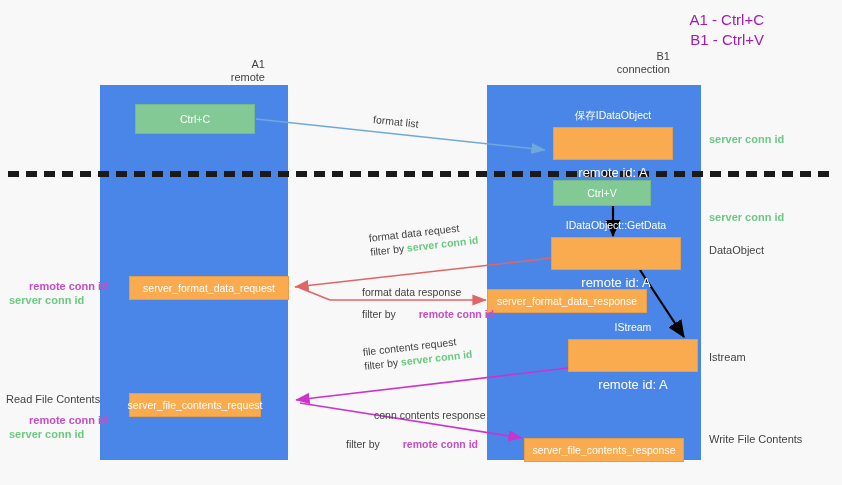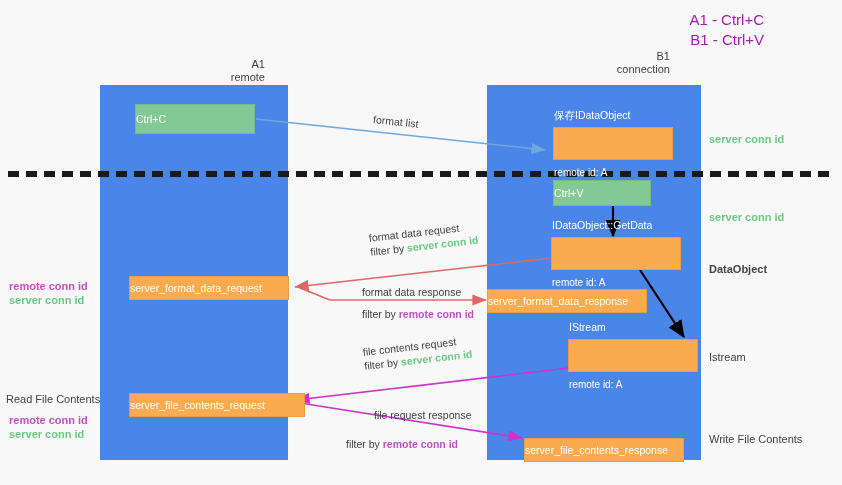--- a/index.html
+++ b/index.html
@@ -26,34 +26,34 @@
     font-size:11px;line-height:13px;text-align:right;color:#434343;
   }
 
   
   .lane{background:#4a86e8;}
 
   
   .box{
     box-sizing:border-box;
     display:flex;flex-direction:column;
-    align-items:flex-start;justify-content:center;
+    align-items:center;justify-content:center;
     text-align:center;
     font-size:10.5px;line-height:13px;
     color:#ffffff;
     border:1px solid rgba(0,0,0,0.08);
   }
   .box.green{background:#82c995;}
   .box.orange{background:#fbab4f;gap:44px;}
-  .box .l2{font-size:10px;}
+  .box .l2{font-size:13px;}
 
   
   .note{font-size:11px;line-height:14px;color:#434343;white-space:pre;}
   .green-t{color:#6aca82;font-weight:bold;}
-  .mag-t{color:#c44fc4;font-weight:bold;}
+  .mag-t{color:#c44fc4;font-weight:bold;margin-left:20px;}
 
   
   .elabel{
     font-size:10.5px;line-height:14px;color:#434343;white-space:nowrap;
     transform-origin:0 0;
   }
   .elabel b{font-weight:bold;}
 
   svg{position:absolute;left:0;top:0;width:842px;height:485px;overflow:visible;}
   .dash{stroke:#1a1a1a;stroke-width:6;stroke-dasharray:11 7;}
@@ -136,21 +136,21 @@
 
   <div class="abs box orange" style="left:129px;top:276px;width:160px;height:24px;">
     <div>server_format_data_request</div>
   </div>
 
   <div class="abs box orange" style="left:568px;top:339px;width:130px;height:33px;">
     <div>IStream</div>
     <div class="l2">remote id: A</div>
   </div>
 
-  <div class="abs box orange" style="left:129px;top:393px;width:176px;height:24px;">
+  <div class="abs box orange" style="left:129px;top:393px;width:132px;height:24px;">
     <div>server_file_contents_request</div>
   </div>
 
   <div class="abs box orange" style="left:524px;top:426px;width:160px;height:24px;margin-top:12px;">
     <div>server_file_contents_response</div>
   </div>
 
   <div class="abs elabel" style="left:374px;top:112px;transform:rotate(6deg);">
     <span>format list</span>
   </div>
@@ -170,29 +170,29 @@
   </div>
 
   <div class="abs elabel" style="left:362px;top:345px;transform:rotate(-6.5deg);">
     <div>file contents request</div>
     <div>
       <span>filter by </span><b class="green-t">server conn id</b>
     </div>
   </div>
 
   <div class="abs elabel" style="left:374px;top:408px;">
-    <div>file request response</div>
+    <div>conn contents response</div>
   </div>
   <div class="abs elabel" style="left:346px;top:437px;">
     <span>filter by </span><b class="mag-t">remote conn id</b>
   </div>
 
   <div class="abs note green-t" style="left:709px;top:132px;">server conn id</div>
   <div class="abs note green-t" style="left:709px;top:210px;">server conn id</div>
-  <div class="abs note" style="left:709px;top:262px;font-weight:bold;">DataObject</div>
+  <div class="abs note" style="left:709px;top:243px;">DataObject</div>
   <div class="abs note" style="left:709px;top:350px;">Istream</div>
   <div class="abs note" style="left:709px;top:432px;">Write File Contents</div>
 
   <div class="abs note mag-t" style="left:9px;top:279px;">remote conn id</div>
   <div class="abs note green-t" style="left:9px;top:293px;">server conn id</div>
   <div class="abs note" style="left:6px;top:392px;">Read File Contents</div>
   <div class="abs note mag-t" style="left:9px;top:413px;">remote conn id</div>
   <div class="abs note green-t" style="left:9px;top:427px;">server conn id</div>
 
 </div>

